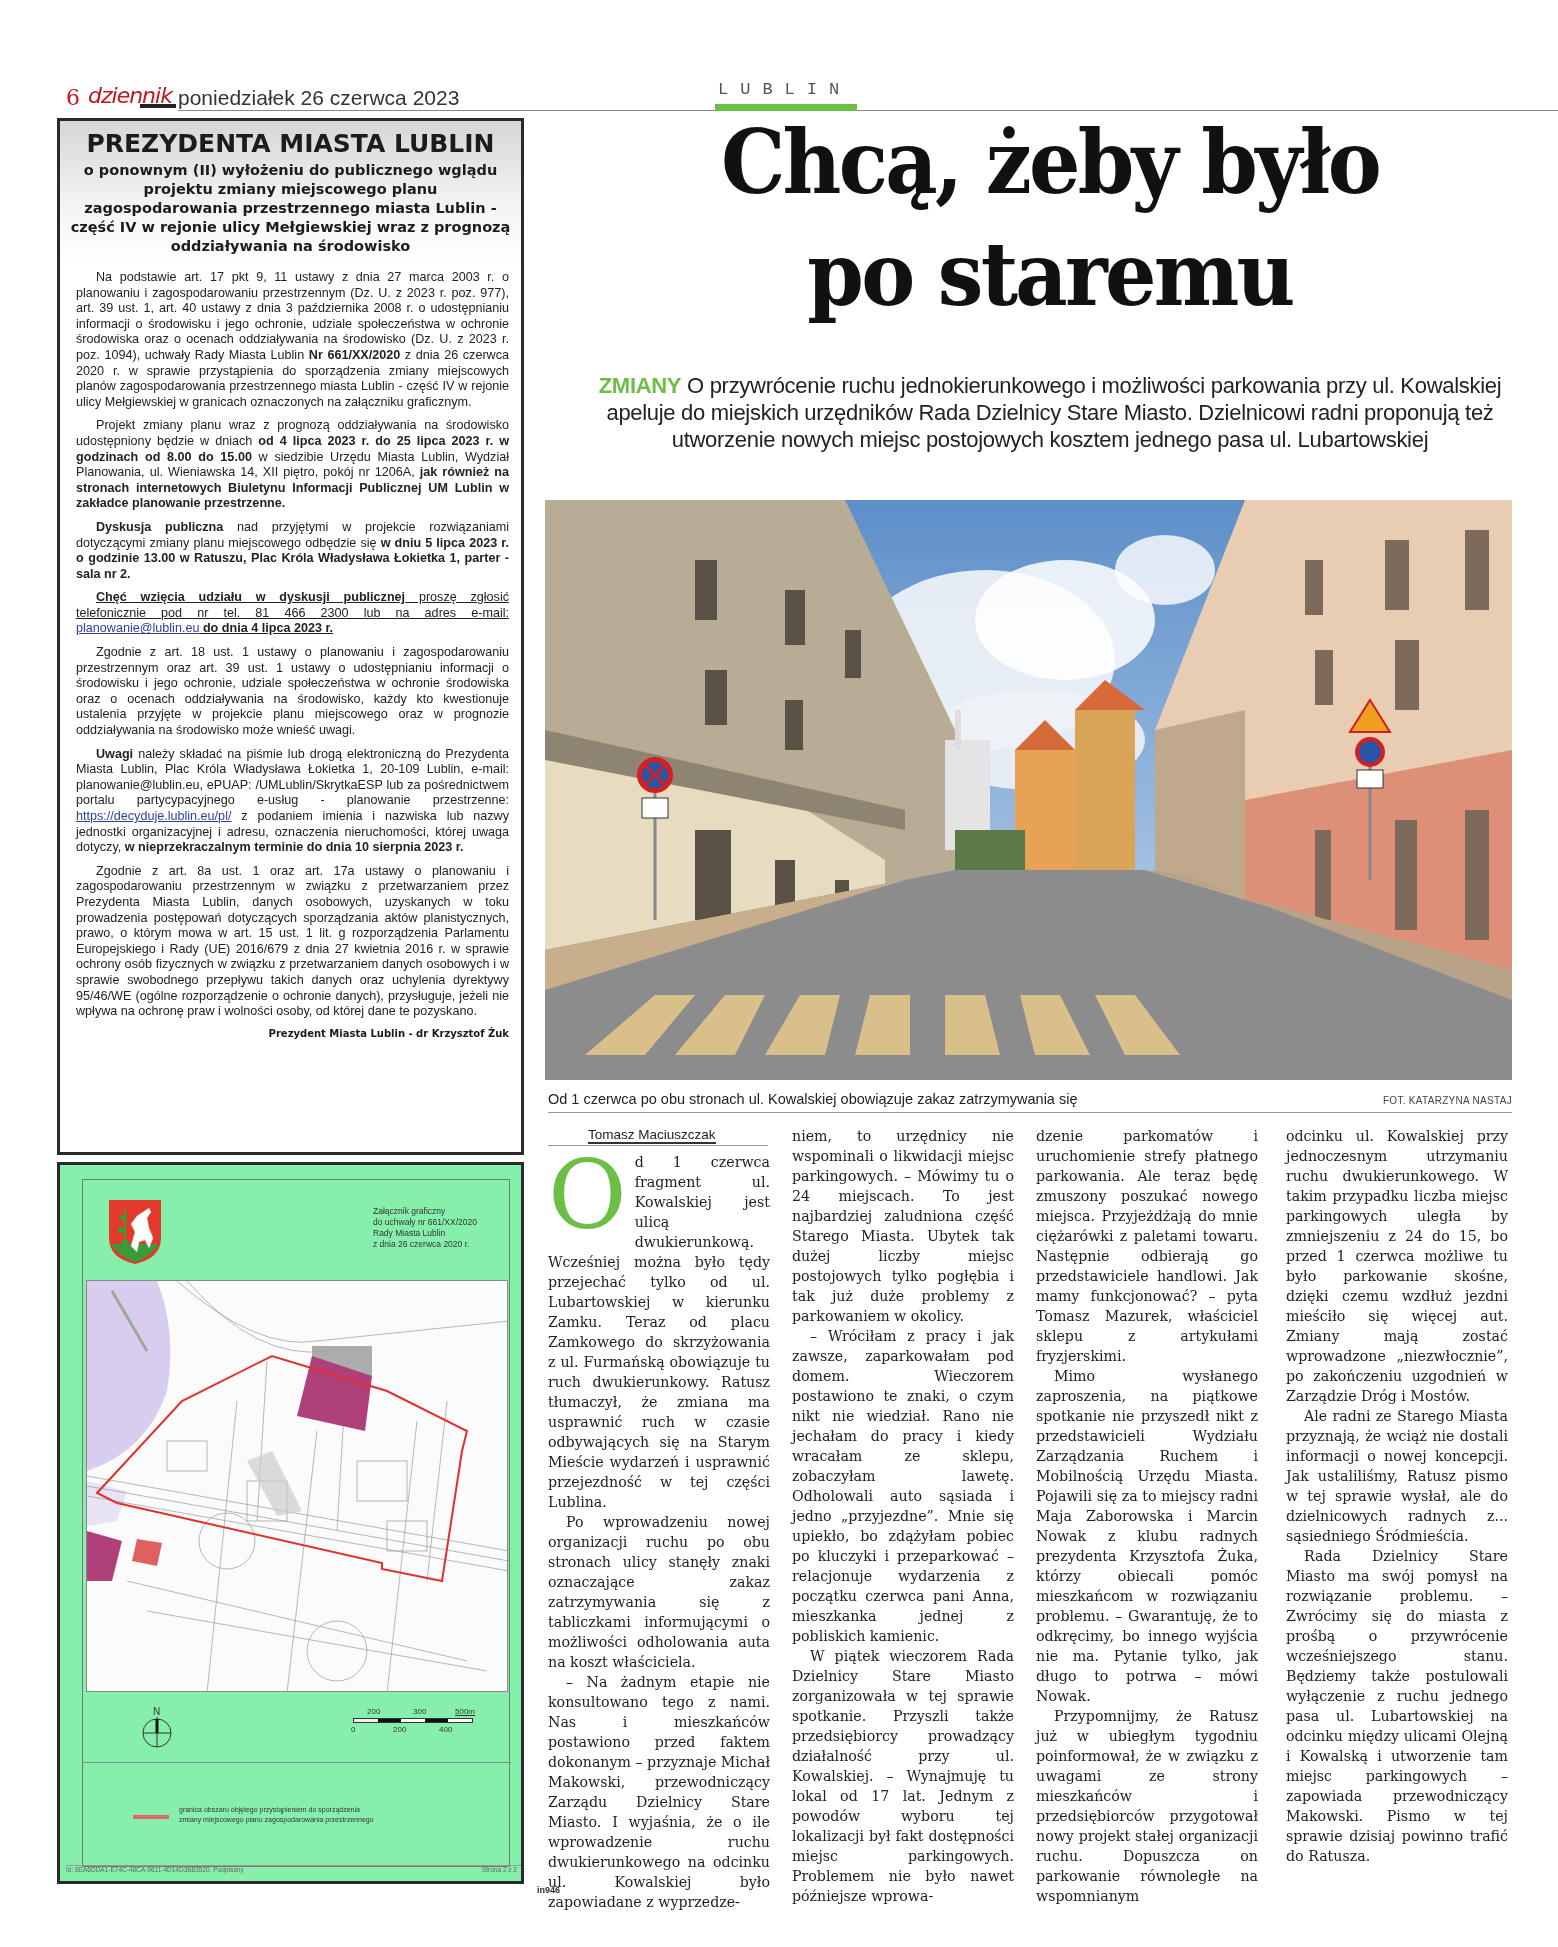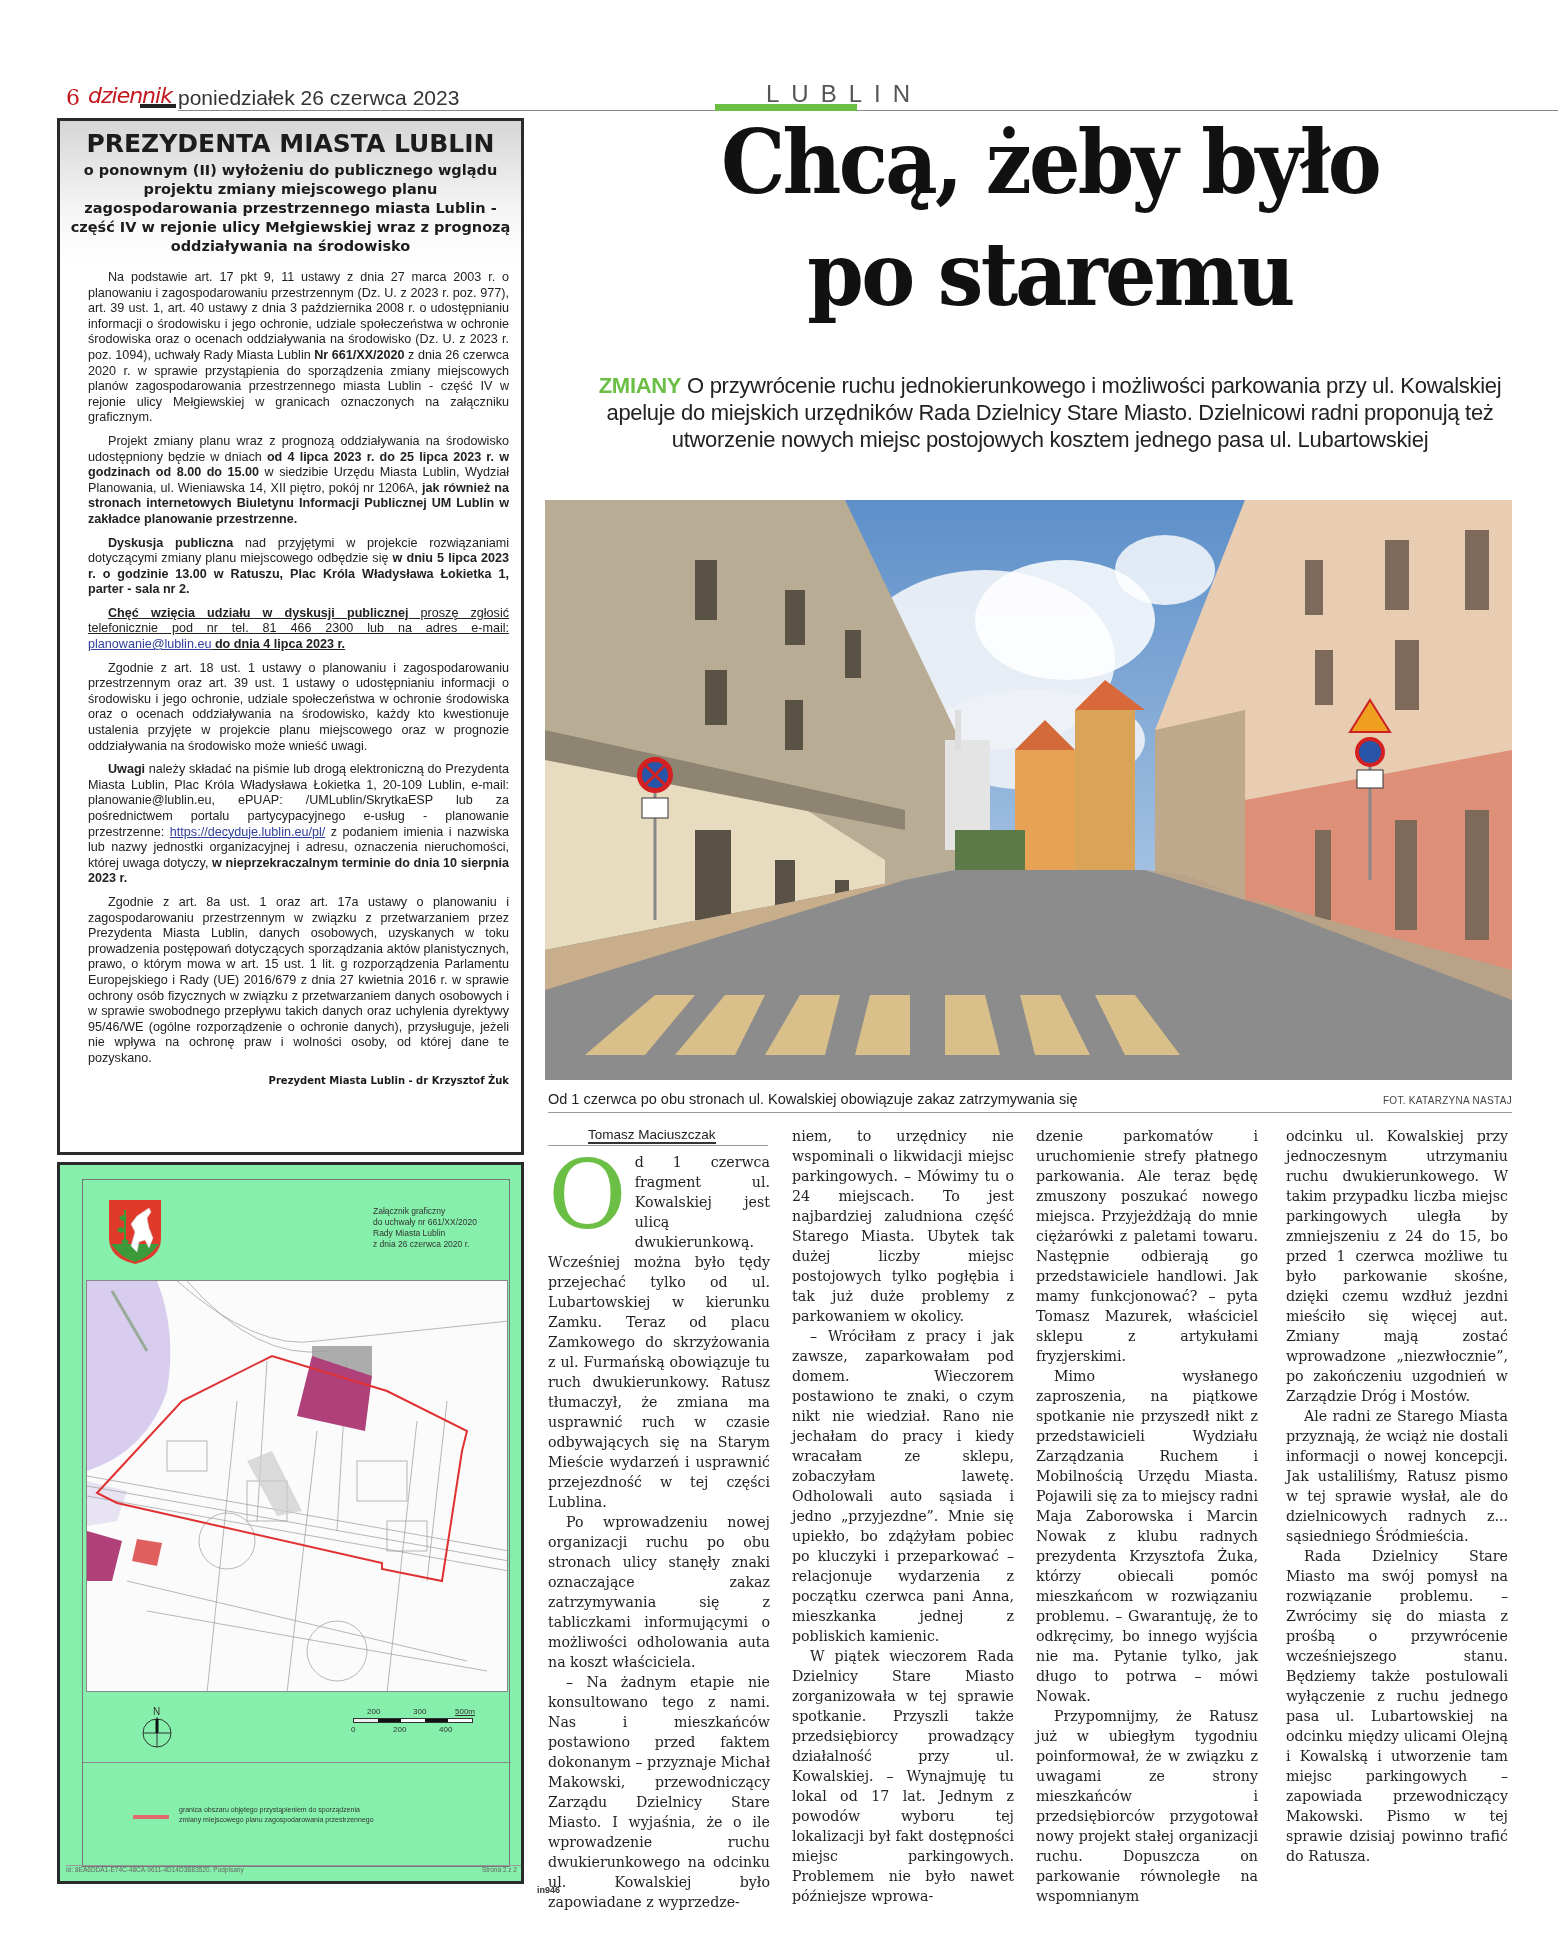--- a/index.html
+++ b/index.html
@@ -6,29 +6,29 @@
   html, body { width: 1558px; height: 1947px; background: #fff; overflow: hidden; }
   body { position: relative; font-family: "Liberation Serif", serif; color: #1a1a1a; }
 
   
   .page-header { position: absolute; left: 66px; top: 86px; width: 1445px; height: 24px; }
   .page-num { position: absolute; left: 0; top: 0; font-family: "DejaVu Serif", serif; font-size: 22px; color: #c4161c; line-height: 24px; }
   .brand { position: absolute; left: 22px; top: -2px; font-family: "DejaVu Sans", sans-serif; font-weight: normal; font-size: 22px; color: #c4161c; letter-spacing: -1px; line-height: 24px; font-style: italic; }
   .brand-sub { position: absolute; left: 74px; top: 18px; width: 36px; height: 4px; background: #222; }
   .header-date { position: absolute; left: 112px; top: 2px; font-family: "Liberation Sans", sans-serif; font-size: 21px; color: #333; line-height: 20px; }
   .header-rule { position: absolute; left: 112px; top: 24px; width: 1400px; height: 1px; background: #888; }
-  .section-label { position: absolute; left: 718px; top: 80px; font-family: Liberation Sans, sans-serif; font-size: 24px; letter-spacing: 12px; color: #555; margin-left: 48px; }
+  .section-label { position: absolute; left: 718px; top: 80px; font-family: Liberation Mono, monospace; font-size: 17px; letter-spacing: 12px; color: #555; }
   .section-bar { position: absolute; left: 715px; top: 104px; width: 142px; height: 7px; background: #6cbf45; }
 
   
   .notice { position: absolute; left: 57px; top: 118px; width: 467px; height: 1037px; border: 3px solid #2a2a2a; }
   .notice-head { background: linear-gradient(#d6d6d6, #f4f4f4 60%, #fff); padding: 8px 6px 6px; text-align: center; font-family: "DejaVu Sans", sans-serif; }
   .notice-title { font-size: 25px; font-weight: bold; line-height: 30px; color: #1c1c1c; }
   .notice-sub { font-size: 14.5px; font-weight: bold; line-height: 19px; margin-top: 2px; color: #1c1c1c; }
-  .notice-body { padding: 8px 12px 0 28px; font-family: "Liberation Sans", sans-serif; font-size: 12.6px; line-height: 15.6px; color: #222; text-align: justify; }
+  .notice-body { padding: 8px 12px 0 16px; font-family: "Liberation Sans", sans-serif; font-size: 12.6px; line-height: 15.6px; color: #222; text-align: justify; }
   .notice-body p { text-indent: 20px; margin-bottom: 8px; }
   .notice-body b { font-weight: bold; }
   .notice-body u { text-decoration: underline; }
   .notice-body a { color: #2e3f9a; text-decoration: underline; }
   .notice-sign { text-align: right; font-family: "DejaVu Sans", sans-serif; font-weight: bold; font-size: 10px; padding-right: 12px; }
 
   
   .attach { position: absolute; left: 57px; top: 1162px; width: 467px; height: 722px; border: 3px solid #2a2a2a; background: #86efac; }
   .attach-inner { position: absolute; left: 22px; top: 14px; width: 428px; height: 688px; border: 1px solid #777; }
   .crest { position: absolute; left: 24px; top: 18px; width: 56px; height: 68px; }

